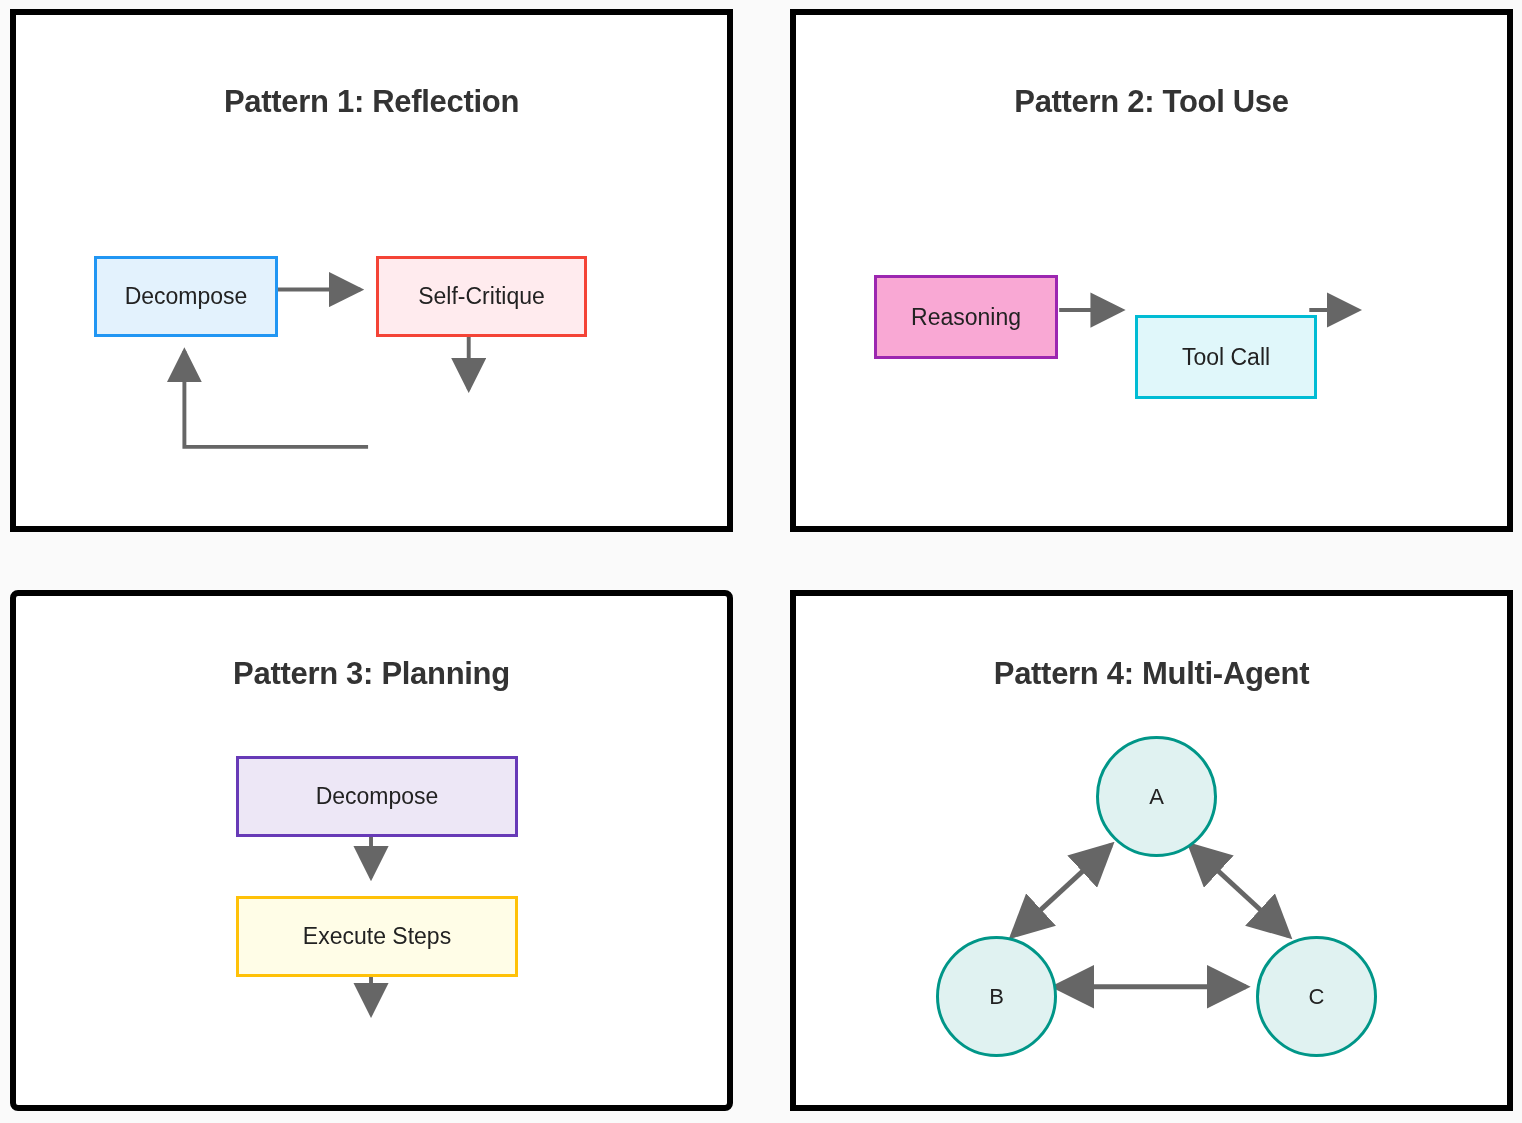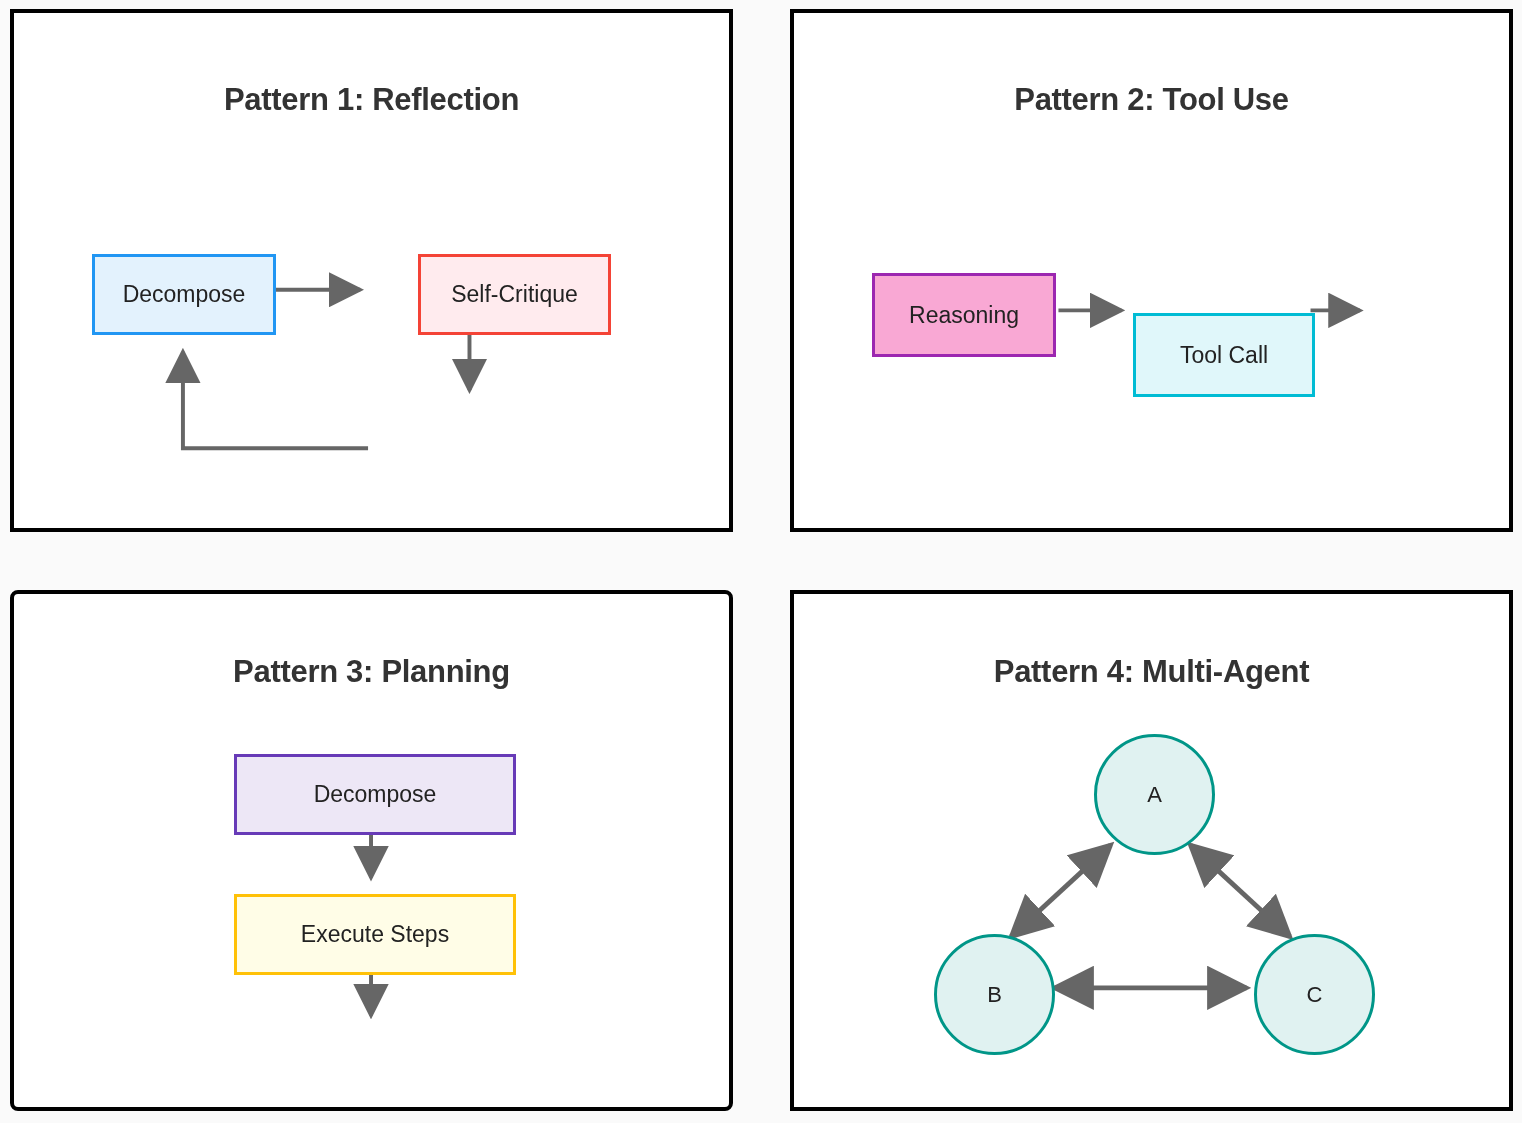--- a/index.html
+++ b/index.html
@@ -16,21 +16,21 @@
   #root {
     position: relative;
     width: 1522px;
     height: 1123px;
     background: #fafafa;
   }
 
   .panel {
     position: absolute;
     background: #ffffff;
-    border: 4px solid #000000;
+    border: 6px solid #000000;
     box-sizing: border-box;
     overflow: hidden;
   }
 
   #panel-1 { left: 10px;  top: 9px;   width: 723px; height: 523px; }
   #panel-2 { left: 790px; top: 9px;   width: 723px; height: 523px; }
   #panel-3 { left: 10px;  top: 590px; width: 723px; height: 521px; border-radius: 8px; }
   #panel-4 { left: 790px; top: 590px; width: 723px; height: 521px; }
 
   .panel-title {
@@ -119,21 +119,21 @@
 
         <line x1="461" y1="322" x2="461" y2="383" stroke="#666666" stroke-width="4" marker-end="url(#arw1)"></line>
 
         <path d="M 358 442 L 170 442 L 170 344" fill="none" stroke="#666666" stroke-width="4" marker-end="url(#arw1)"></path>
       </svg>
 
       <div class="node-box" style="left:78px; top:241px; width:184px; height:81px; background:#e3f2fd; border-color:#2196f3;">
         <span>Decompose</span>
       </div>
 
-      <div class="node-box" style="left:360px; top:241px; width:193px; height:81px; background:#ffebee; border-color:#f44336;margin-left:44px;">
+      <div class="node-box" style="left:360px; top:241px; width:211px; height:81px; background:#ffebee; border-color:#f44336;">
         <span>Self-Critique</span>
       </div>
 
     </div>
   </section>
 
   <section class="panel" id="panel-2">
     <h2 class="panel-title">Pattern 2: Tool Use</h2>
 
     <div class="stage">

